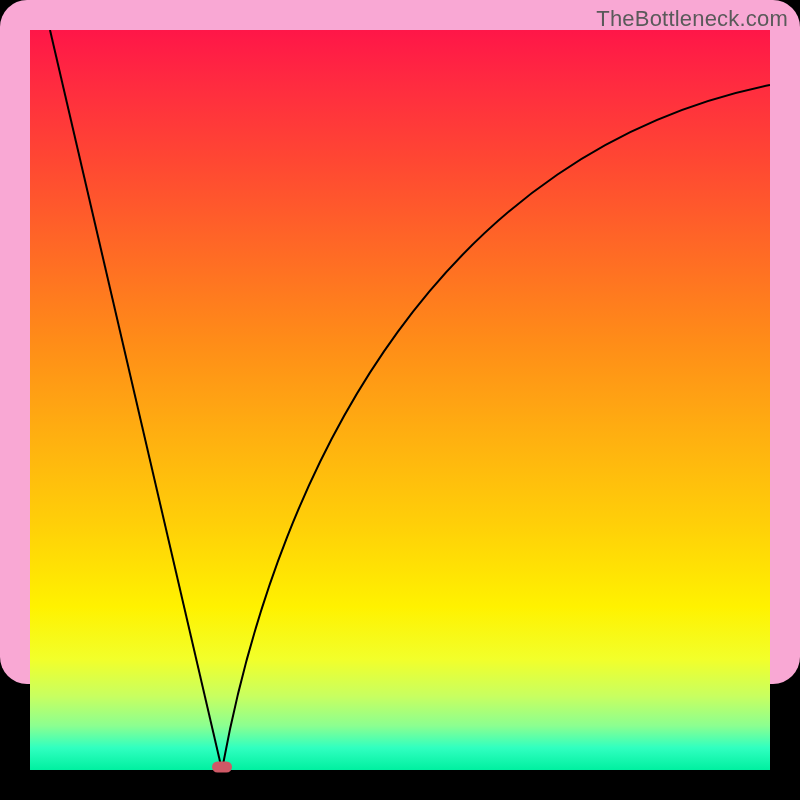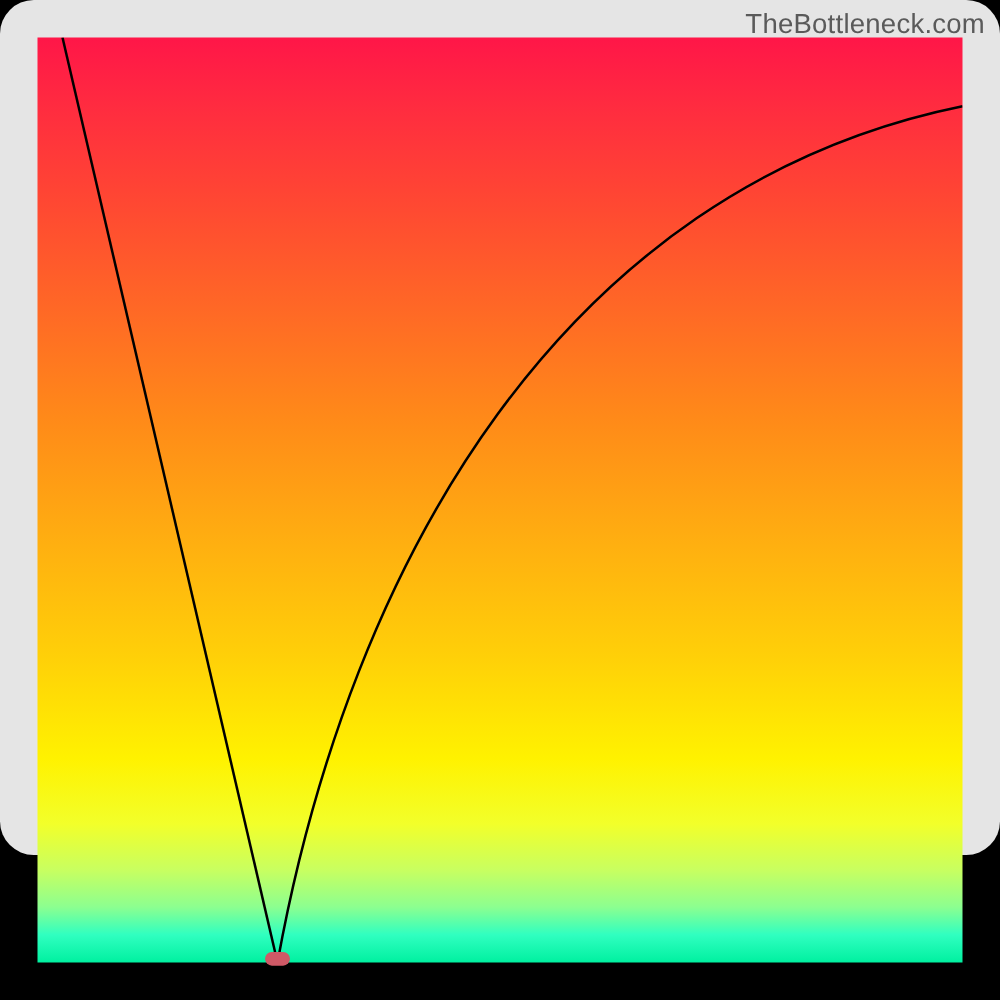--- a/index.html
+++ b/index.html
@@ -8,21 +8,21 @@
     width: 800px;
     height: 800px;
     background: #000;
     overflow: hidden;
     font-family: Arial, Helvetica, sans-serif;
   }
   .container {
     position: relative;
     width: 800px;
     height: 684px;
-    background: #e5e5e5;
+    background: #f9a8d4;
     border-radius: 27px;
   }
   .plot-area {
     position: absolute;
     left: 30px;
     top: 30px;
     width: 740px;
     height: 740px;
     background: linear-gradient(
       to bottom,

